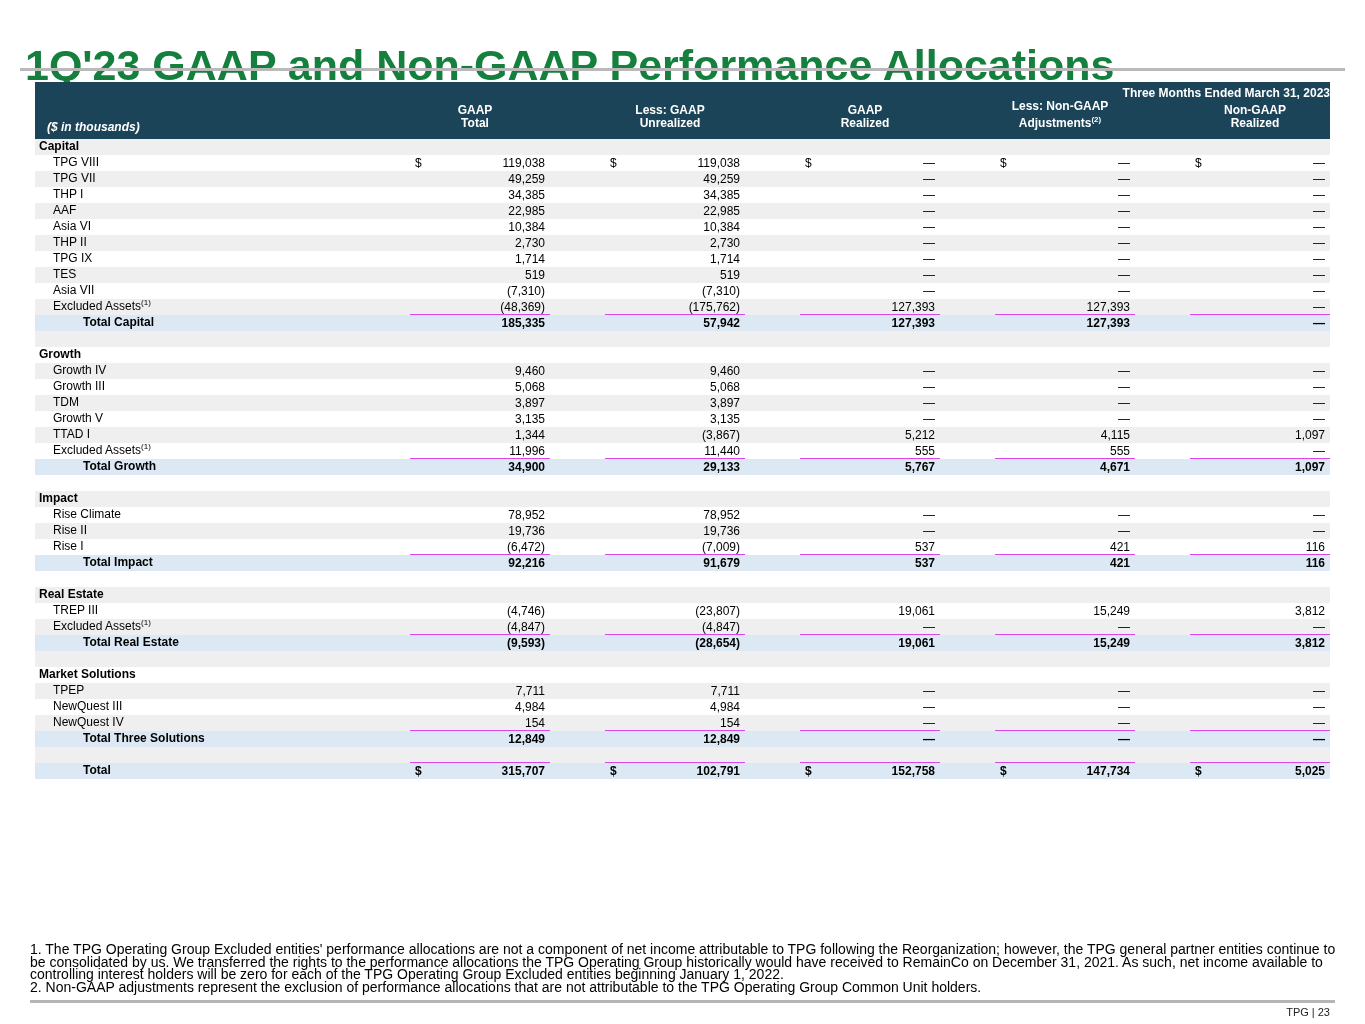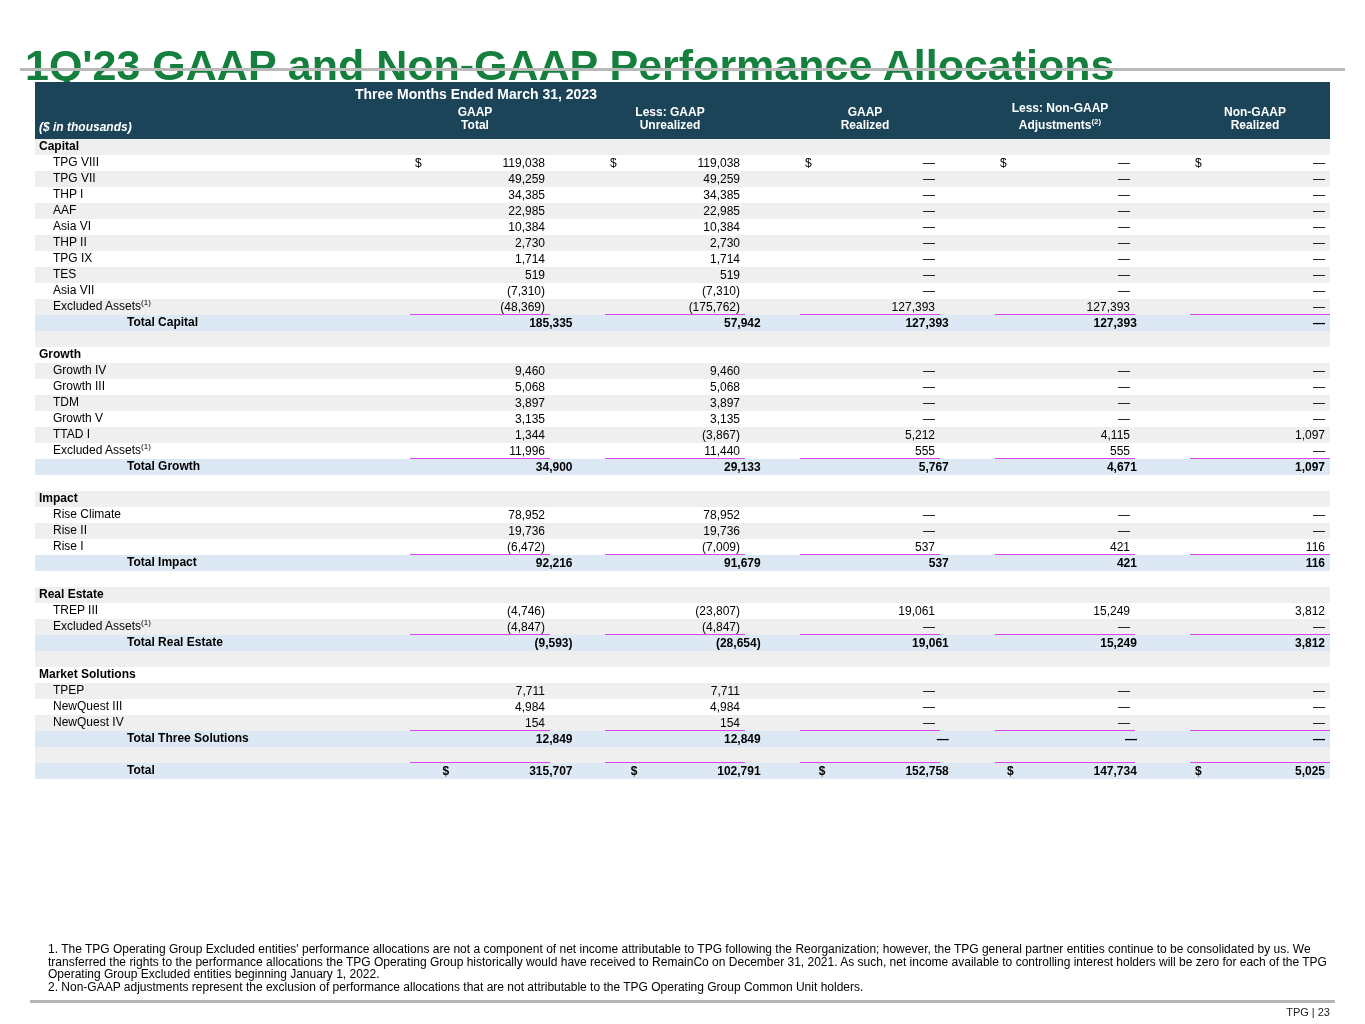--- a/index.html
+++ b/index.html
@@ -5,45 +5,45 @@
   html,body{margin:0;padding:0;background:#ffffff;}
   body{width:1365px;height:1024px;position:relative;font-family:"Liberation Sans",sans-serif;color:#000;overflow:hidden;}
 
   .page-title{position:absolute;left:25px;top:12px;font-size:43px;letter-spacing:0;color:#15803d;white-space:nowrap;}
   .title-rule{position:absolute;left:20px;top:68px;width:1325px;height:3px;background:#b9b9b9;}
 
   .table-wrap{position:absolute;left:35px;top:82px;width:1295px;}
 
   
   .thead{background:#1b4459;color:#fff;height:57px;display:flex;}
-  .corner{width:320px;display:flex;align-items:flex-end;padding:0 0 5px 4px;font-size:12px;font-weight:bold;font-style:italic;box-sizing:border-box;}
+  .corner{width:320px;display:flex;align-items:flex-end;padding:0 0 5px 12px;font-size:12px;font-weight:bold;font-style:italic;box-sizing:border-box;}
   .hdr-right{flex:1;display:flex;flex-direction:column;}
-  .period-hdr{text-align:left;font-weight:bold;font-size:14px;padding-top:4px;}
+  .period-hdr{text-align:right;font-weight:bold;font-size:12px;padding-top:4px;}
   .col-hdrs{flex:1;display:flex;align-items:flex-end;padding-bottom:12px;}
   .col-hdr{width:195px;box-sizing:border-box;padding-left:45px;text-align:center;font-weight:bold;font-size:12px;line-height:13px;}
   .col-hdr sup{font-size:8px;}
 
   
   .row{display:flex;height:16px;line-height:18.5px;font-size:12px;align-items:flex-end;}
   .row.gray{background:#efefef;}
-  .row.blue{background:#dce9f5;padding-left:44px;}
+  .row.blue{background:#dce9f5;}
   .lbl{width:320px;box-sizing:border-box;padding-left:4px;white-space:nowrap;}
   .row.data .lbl{padding-left:18px;}
   .row.total .lbl{padding-left:48px;font-weight:bold;}
   .row.section .lbl{font-weight:bold;}
   .lbl sup{font-size:8px;}
   .cell{width:195px;display:flex;justify-content:flex-end;box-sizing:border-box;}
   .numbox{width:140px;box-sizing:border-box;display:flex;justify-content:space-between;padding:0 5px;height:17.5px;margin-top:0.5px;}
   .numbox.rule{border-bottom:1px solid #d946ef;}
   .row.total .numbox{font-weight:bold;}
   .dollar{text-align:left;}
   .val{text-align:right;flex:1;}
 
   
-  .footnotes{position:absolute;left:48px;top:943px;width:1310px;font-size:12px;line-height:12.5px;}
+  .footnotes{position:absolute;left:30px;top:943px;width:1310px;font-size:14px;line-height:12.5px;}
   .footnote{margin:0;}
   .footer-rule{position:absolute;left:30px;top:1000px;width:1305px;height:3px;background:#b5b5b5;}
   .page-footer{position:absolute;right:35px;top:1006px;font-size:11px;color:#222;}
 </style>
 </head>
 <body>
 
 <h1 class="page-title">1Q'23 GAAP and Non-GAAP Performance Allocations</h1>
 <div class="title-rule"></div>
 

